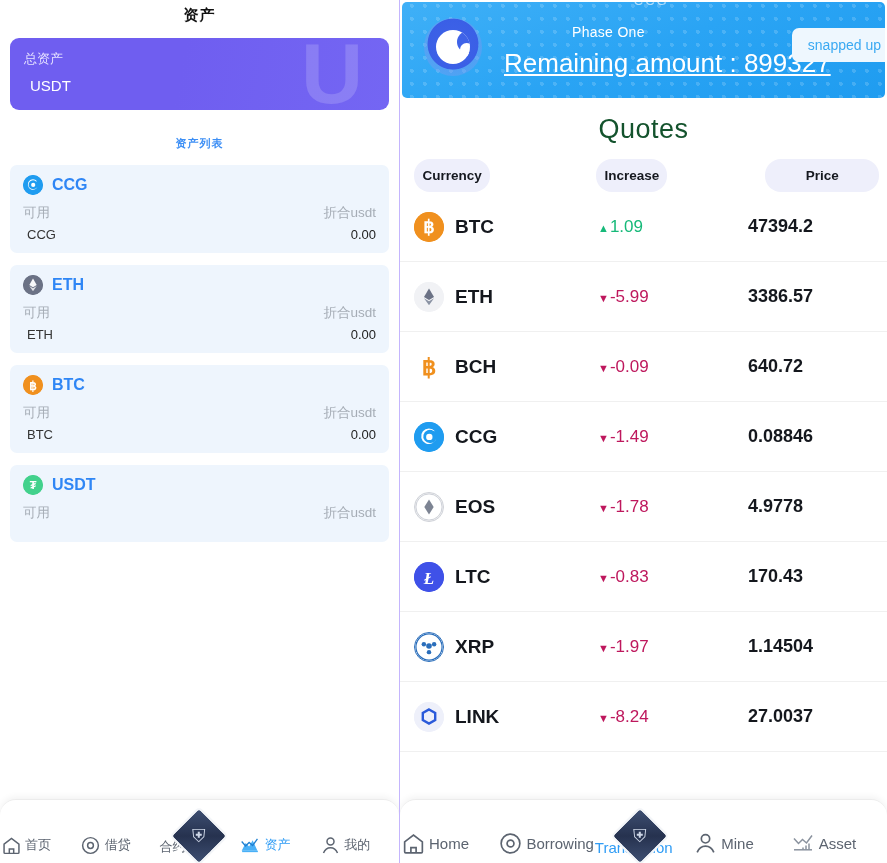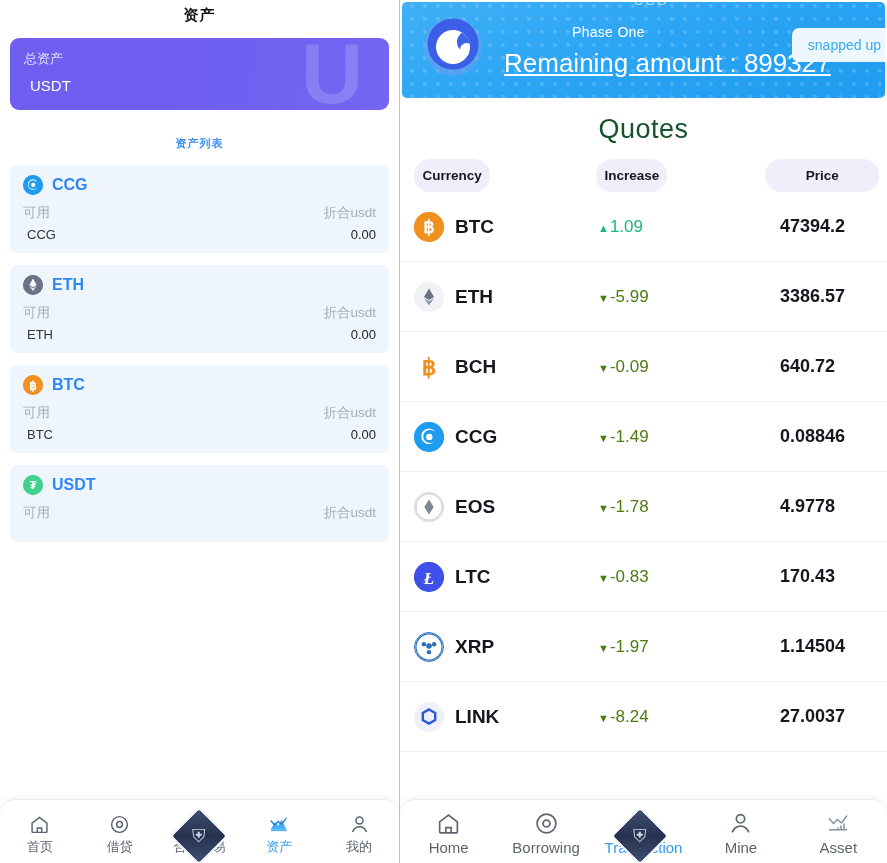--- a/index.html
+++ b/index.html
@@ -95,21 +95,21 @@
     position: absolute; left: 0; bottom: 0;
     width: 100%; height: 64px;
     background: #ffffff;
     border-top: 1px solid #ececec;
     border-top-left-radius: 16px; border-top-right-radius: 16px;
     box-shadow: 0 -2px 7px rgba(0,0,0,0.055);
     display: flex; align-items: flex-end;
     padding-bottom: 7px;
   }
   .nav-item {
-    flex: 1; display: flex; flex-direction: column;
+    flex: 1; display: flex; flex-direction: row;
     align-items: center; gap: 3px;
     color: #5c6470;
   }
   .nav-item .nav-lbl { font-size: 13px; white-space: nowrap; }
   .panel-right .nav-item .nav-lbl { font-size: 15px; }
   .nav-item.active { color: #2f9cf5; }
   .nav-icon { width: 22px; height: 22px; display:flex; align-items:center; justify-content:center; }
   .panel-right .nav-icon { width: 26px; height: 26px; }
   .nav-gem {
     position: absolute;
@@ -213,23 +213,23 @@
   .quote-row {
     display: flex; align-items: center;
     height: 70px;
     border-bottom: 1px solid #f0f0f0;
     padding: 0 8px;
   }
   .qr-cur { display: flex; align-items: center; gap: 11px; width: 190px; padding-left: 6px; }
   .qr-sym { font-size: 19px; font-weight: bold; color: #14171d; }
   .qr-chg { width: 96px; font-size: 17px; text-align: left; }
   .qr-chg.up   { color: #16b979; }
-  .qr-chg.down { color: #4d7c0f; }
+  .qr-chg.down { color: #be185d; }
   .qr-arrow { font-size: 11px; margin-right: 1px; }
-  .qr-price { font-size: 18px; font-weight: bold; color: #14171d; margin-left: 86px; white-space: nowrap; }
+  .qr-price { font-size: 18px; font-weight: bold; color: #14171d; margin-left: 54px; white-space: nowrap; }
 </style>
 </head>
 <body>
 
 <div class="screen">
 
   <div class="panel-left">
 
     <div class="left-title">资产</div>
 

